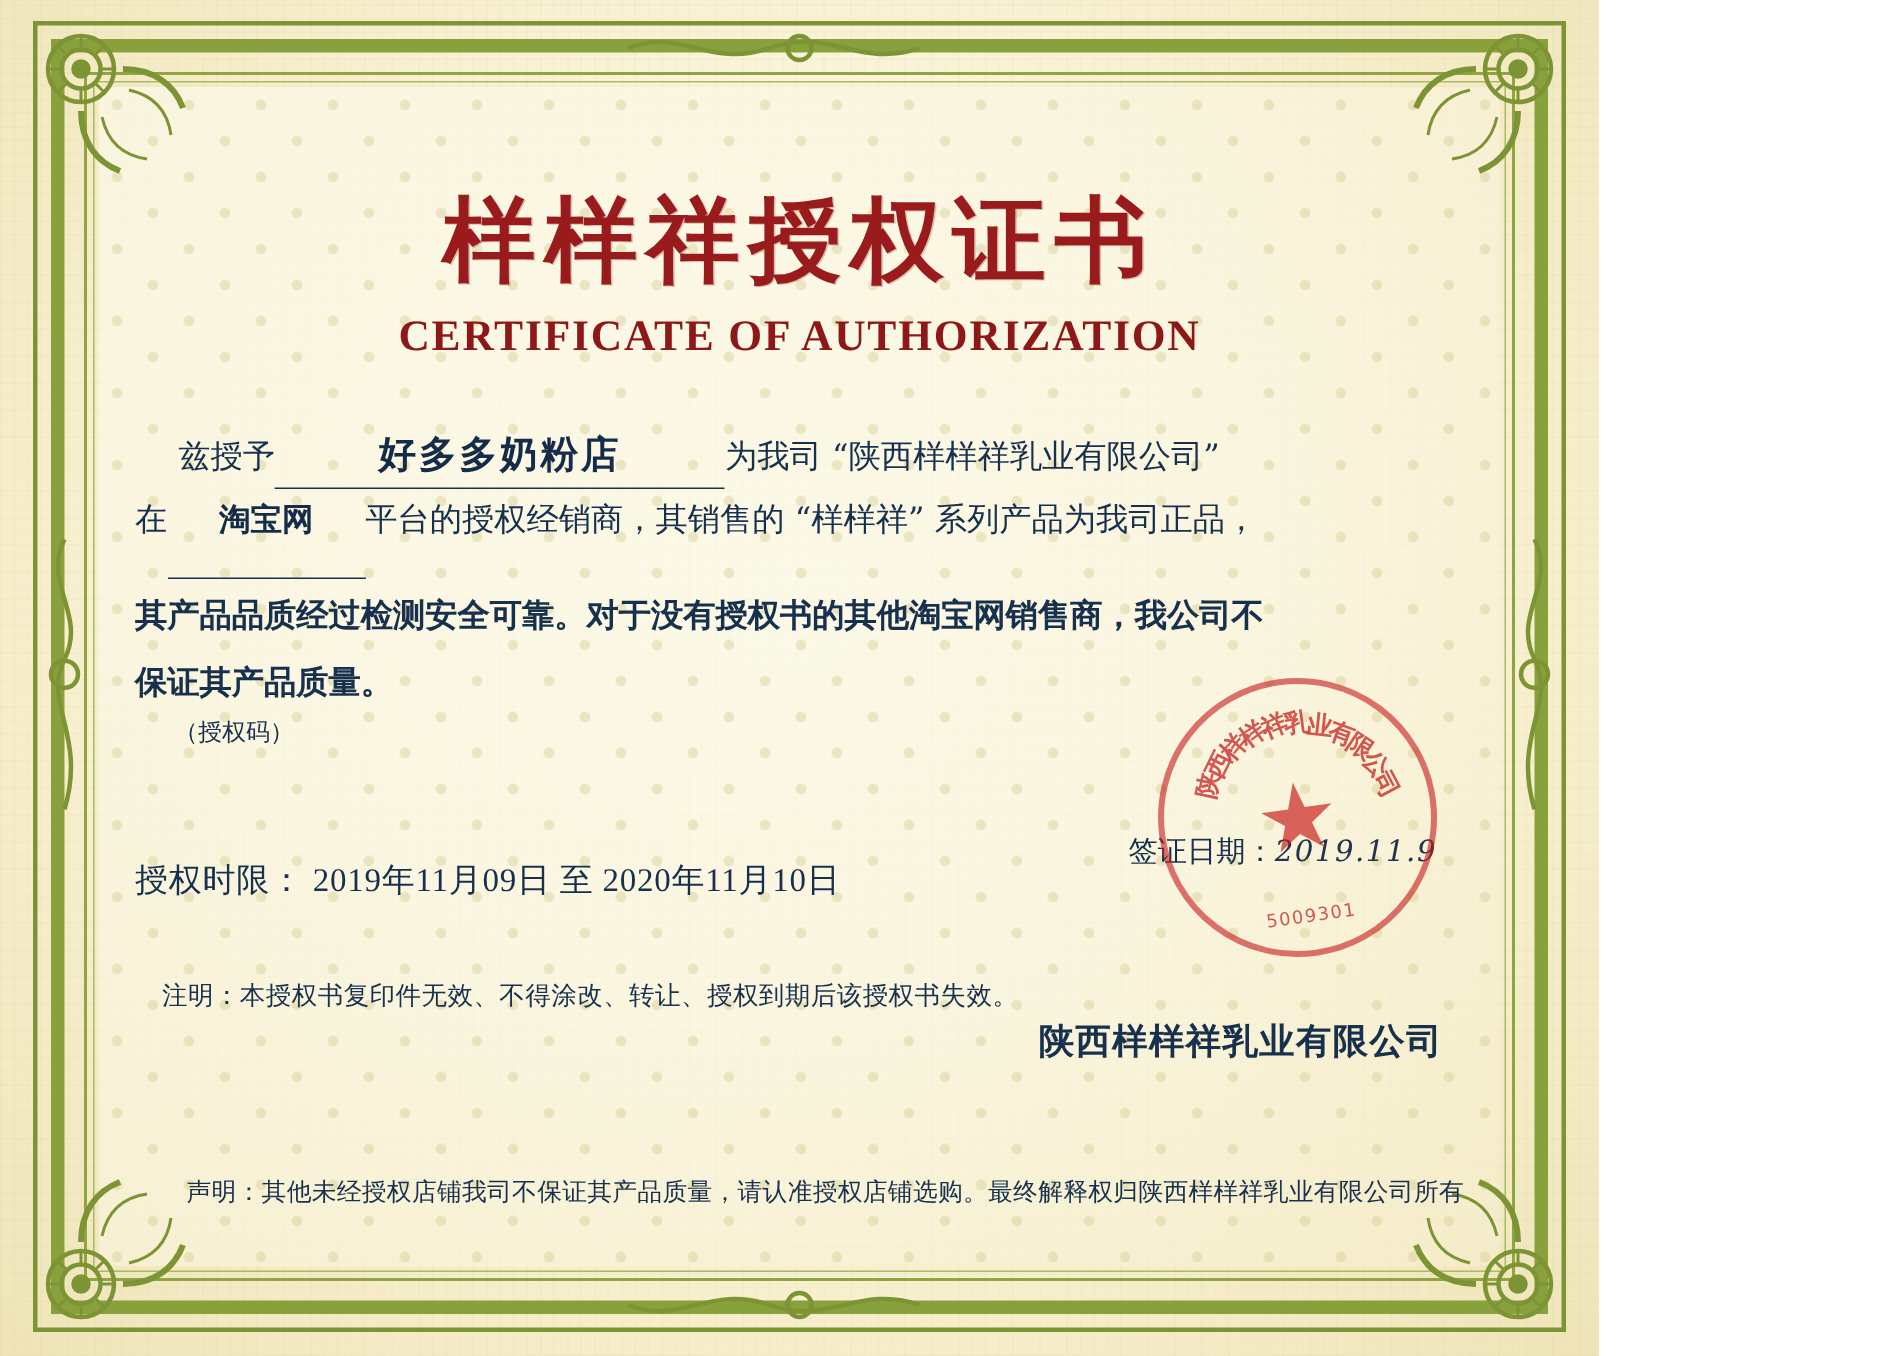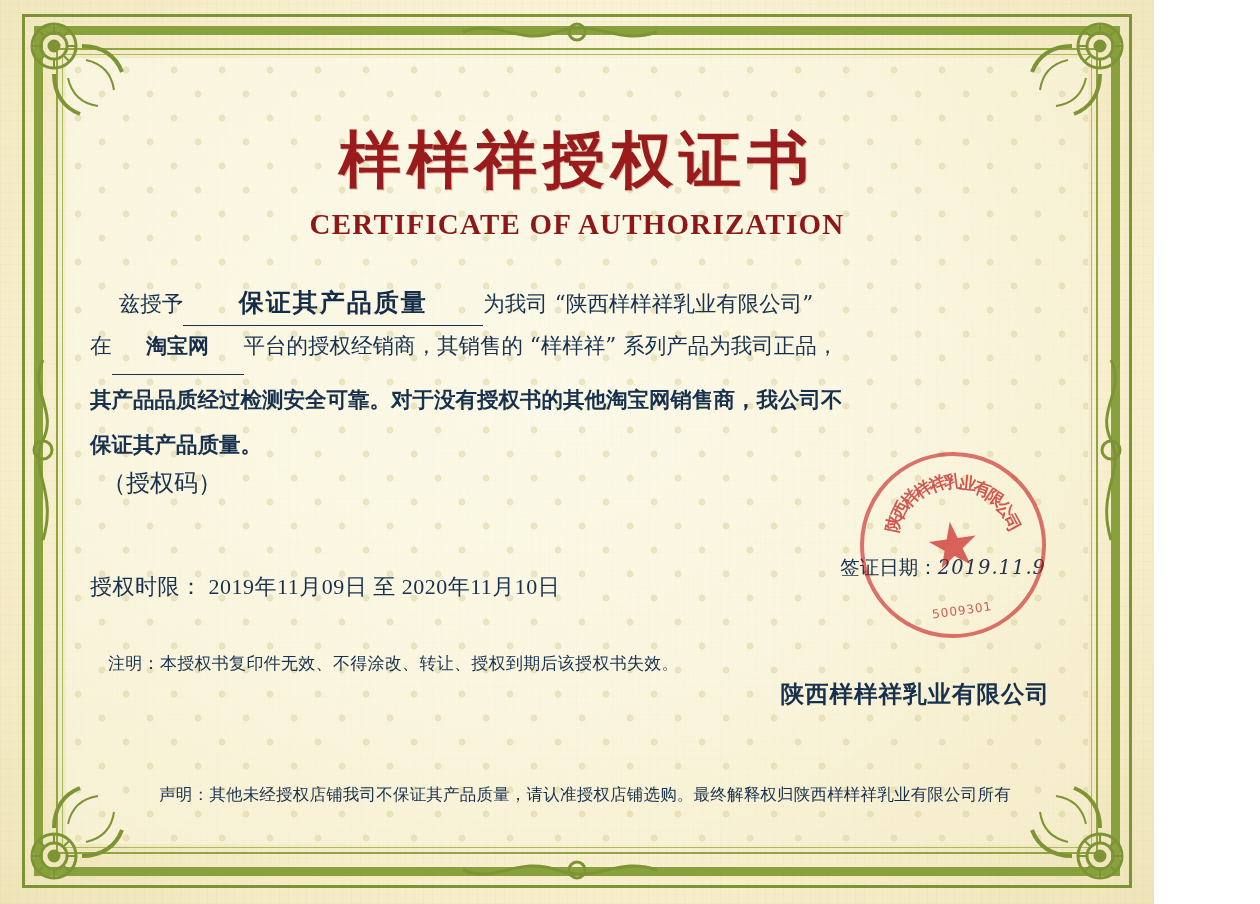--- a/index.html
+++ b/index.html
@@ -5,21 +5,21 @@
   html, body {
     margin: 0;
     padding: 0;
     background: #ffffff;
   }
   body {
     font-family: "Liberation Serif", "DejaVu Serif", serif;
   }
   .page {
     position: relative;
-    width: 1154px;
+    width: 1066px;
     height: 904px;
     overflow: hidden;
     background:
       radial-gradient(ellipse at 50% 45%, #fdfcf0 0%, #fbf7e2 40%, #f6edca 70%, #efe4b8 100%);
   }
   
   .texture {
     position: absolute;
     inset: 0;
     background-image:
@@ -120,40 +120,40 @@
   .indent { display: inline-block; width: 22px; }
 
   .fill {
     display: inline-block;
     border-bottom: 1.5px solid #16304e;
     text-align: center;
     color: #142c49;
     font-weight: bold;
   }
   .fill.shop { width: 300px; font-size: 25px; letter-spacing: 2px; padding-bottom: 2px; }
-  .fill.platform { width: 132px; font-size: 21px; padding-bottom: 8px; }
+  .fill.platform { width: 132px; font-size: 21px; padding-bottom: 19px; }
   .fill.code { width: 160px; font-size: 21px; letter-spacing: 1px; padding-bottom: 2px; font-family: "DejaVu Sans", sans-serif;}
 
   .para {
     margin-top: 4px;
     font-size: 21.5px;
     line-height: 41px;
     color: #16304e;
     font-weight: bold;
   }
 
   .contract-row {
     margin-top: 30px;
     font-size: 21.5px;
     color: #16304e;
   }
   .authcode {
     margin-top: 2px;
-    margin-left: 12px;
-    font-size: 24px;
+    margin-left: 26px;
+    font-size: 16px;
     color: #16304e;
   }
 
   .right-block {
     position: absolute;
     right: 18px;
     top: 470px;
     text-align: left;
     font-size: 19.5px;
     color: #16304e;
@@ -190,21 +190,21 @@
     top: 572px;
     font-size: 17px;
     color: #16304e;
     letter-spacing: 0.3px;
     margin-left: 16px;
   }
   .declare {
     position: absolute;
     left: 16px; right: 0;
     bottom: 18px;
-    text-align: center;
+    text-align: right;
     font-size: 16.5px;
     color: #16304e;
     letter-spacing: 0.2px;
   }
 
   
   .stamp {
     position: absolute;
     right: 108px;
     top: 452px;
@@ -388,21 +388,21 @@
     </svg>
   </div>
 
   <div class="content">
     <div class="title-cn">样样祥授权证书</div>
     <div class="title-en">CERTIFICATE OF AUTHORIZATION</div>
 
     <div class="body-block">
       <div class="line">
         <span class="indent"></span>
-        <span>兹授予</span><span class="fill shop">保证其产品质量</span><span>为我司 “陕西样样祥乳业有限公司”</span>
+        <span>兹授予</span><span class="fill shop">好多多奶粉店</span><span>为我司 “陕西样样祥乳业有限公司”</span>
       </div>
       <div class="line">
         <span>在</span><span class="fill platform">淘宝网</span><span>平台的授权经销商，其销售的 “样样祥” 系列产品为我司正品，</span>
       </div>
       <div class="para">其产品品质经过检测安全可靠。对于没有授权书的其他淘宝网销售商，我公司不</div>
       <div class="para">保证其产品质量。</div>
     </div>
 
     <div class="authcode">（授权码）</div>
 

